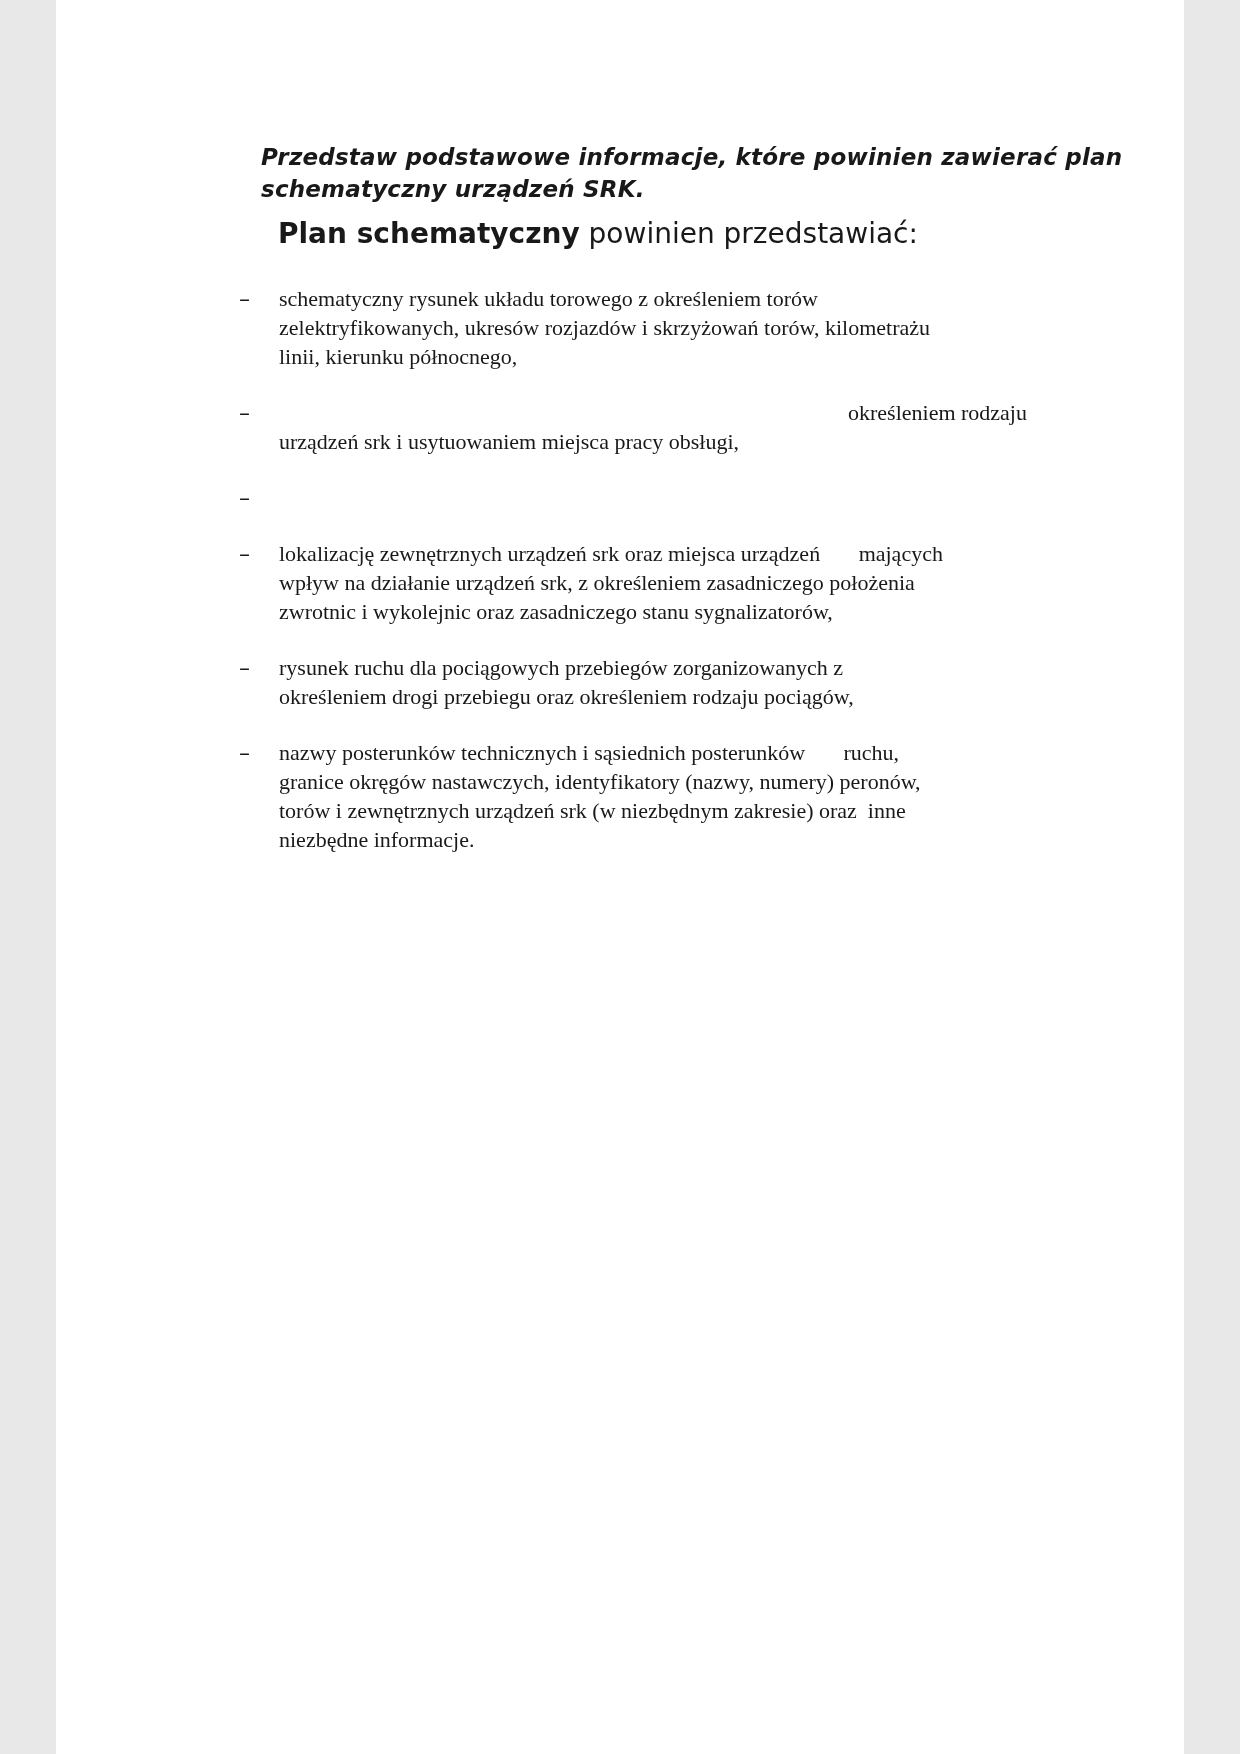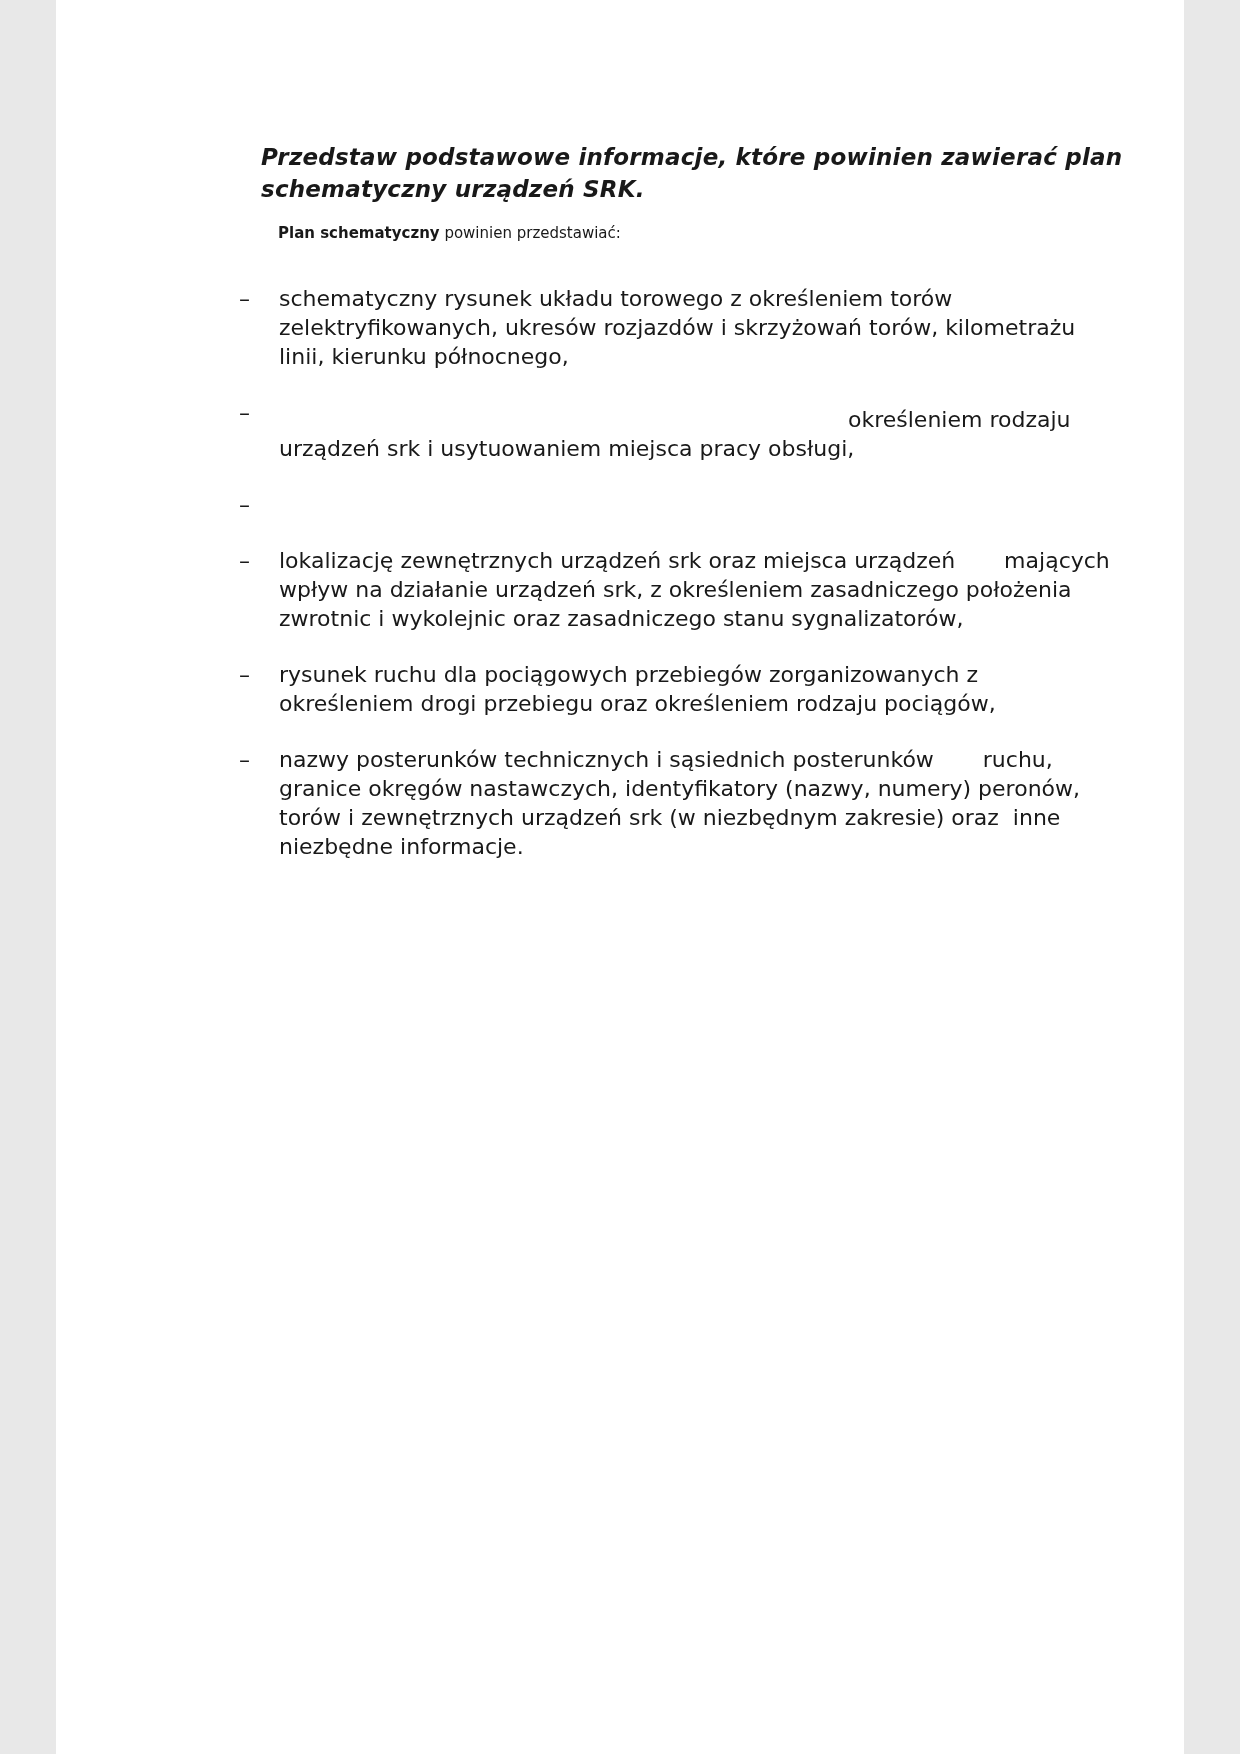--- a/index.html
+++ b/index.html
@@ -27,21 +27,21 @@
     line-height: 32px;
     font-weight: bold;
     font-style: italic;
     letter-spacing: 0.2px;
   }
   .doc-title .t-line {
     white-space: pre;
   }
   .intro {
     margin: 14px 90px 0 222px;
-    font-size: 15px;
+    font-size: 28px;
     line-height: 29px;
     white-space: pre;
   }
   .intro .lead {
     font-weight: bold;
   }
   .bullet-list {
     margin-top: 36px;
   }
   .bullet-item {
@@ -51,28 +51,28 @@
     font-size: 22px;
     line-height: 29px;
   }
   .bullet-marker {
     flex: 0 0 40px;
     margin-left: 183px;
     white-space: pre;
   }
   .bullet-text {
     flex: 1 1 auto;
+    font-family: Liberation Serif, serif;
   }
   .b-line {
     white-space: pre;
   }
   
   .b-line.shift-right {
     margin-left: 569px;
-    margin-top: 7px;
   }
 </style>
 </head>
 <body>
 
 <div class="page">
   <div class="content">
 
     <div class="doc-title">
       <div class="t-line">Przedstaw podstawowe informacje, które powinien zawierać plan</div>

